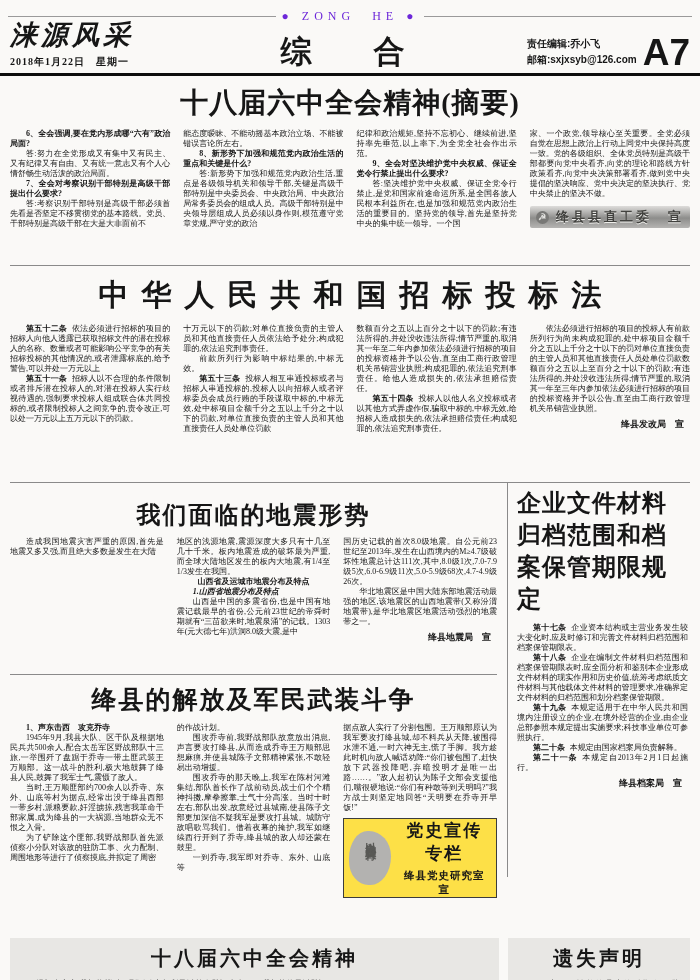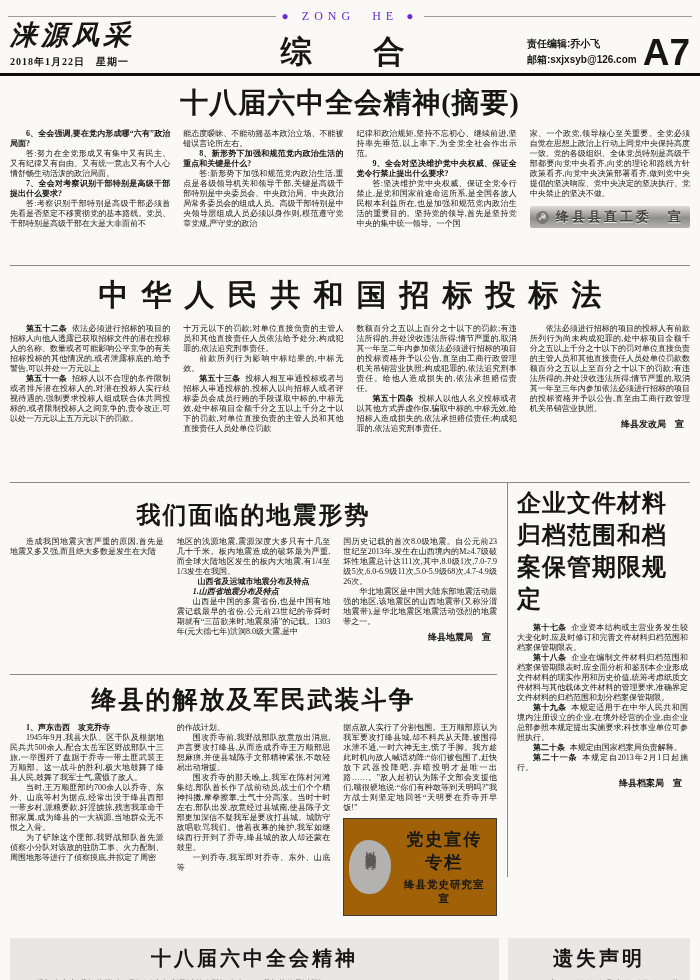--- a/index.html
+++ b/index.html
@@ -52,21 +52,21 @@
   
   .midzone { display:flex; padding:0 10px; }
   .mid-left { width:497px; padding-right:10px; }
   .mid-right { flex:1; border-left:1px solid #8a8a8a; padding:2px 2px 0 9px; height:394px; overflow:hidden; }
   .a3 .a-title { font-size:24px; letter-spacing:2px; margin:16px 0 6px; }
   .a3 .cols { height:129px; }
   .a3-divider { margin:8px 0 0; }
   .a4 .a-title { font-size:25px; letter-spacing:2px; margin:8px 0 7px; }
   .a4 .cols { height:206px; }
   .r-title { font-size:24px; line-height:32px; font-weight:bold; letter-spacing:1px; margin:2px 0 8px; }
-  .ph-box { border:1.5px solid #3c3c3c; margin-top:5px; padding:9px 5px; display:flex; align-items:center; gap:6px; background:#a16207; }
+  .ph-box { border:1.5px solid #3c3c3c; margin-top:5px; padding:0 5px; display:flex; align-items:center; gap:6px; background:#fde047; }
   .seal { width:42px; height:54px; background:#b3b2b0; border-radius:46% 54% 50% 48%/52% 48% 55% 45%; display:flex; align-items:center; justify-content:center; flex:none; }
   .seal-text { writing-mode:vertical-rl; font-size:11px; font-weight:bold; color:#59595 6; color:#595956; height:50px; line-height:19px; letter-spacing:1px; }
   .ph-right { flex:1; text-align:center; }
   .ph-title { font-size:17px; font-weight:bold; letter-spacing:2px; }
   .ph-sub { font-size:10.5px; font-weight:bold; margin-top:4px; letter-spacing:1px; }
 
   
   .bottom { display:flex; gap:9px; padding:0 10px; margin-top:9px; }
   .gray-box { background:#e8e7e4; padding:7px 10px 8px; height:131px; overflow:hidden; }
   .notice-box { width:489px; }

